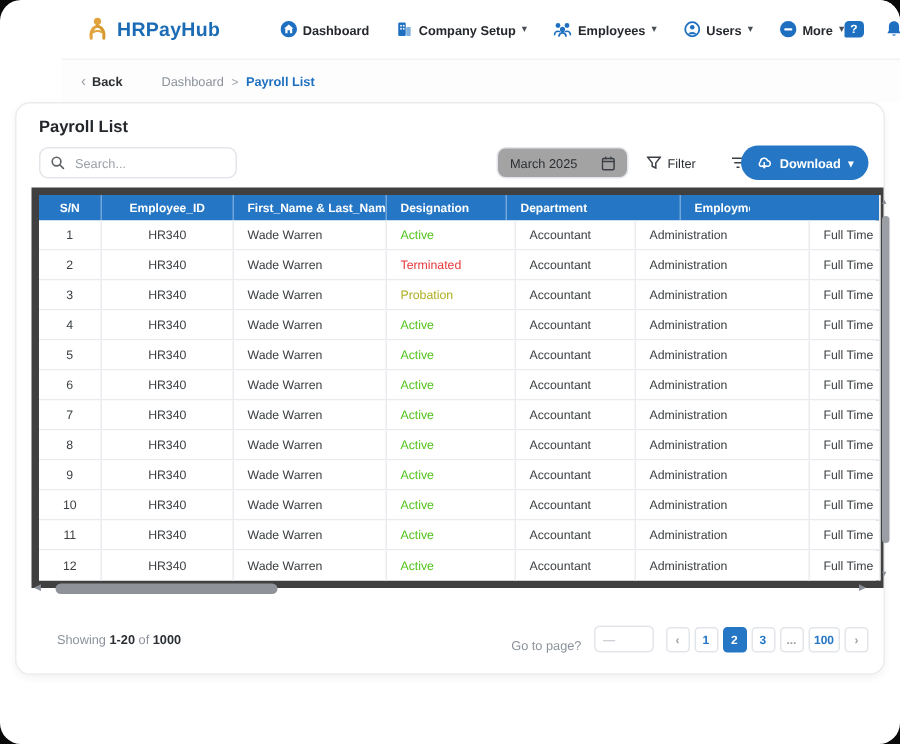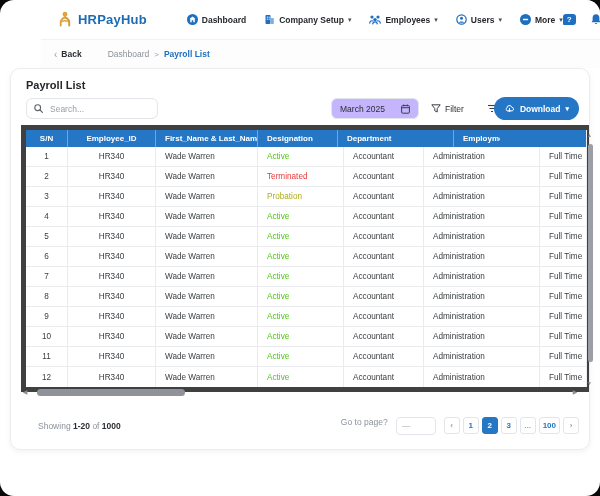--- a/index.html
+++ b/index.html
@@ -34,21 +34,21 @@
   
   .card{position:absolute;left:10px;right:10px;top:68px;height:382px;background:#fff;
     border:1px solid #ececee;border-radius:10px;box-shadow:0 2px 6px rgba(0,0,0,.05);}
   .card-title{position:absolute;left:15px;top:10px;font-size:11px;font-weight:bold;color:#23262a;}
   
   .searchbox{position:absolute;left:15px;top:29px;width:132px;height:21px;border:1px solid #e2e5e9;border-radius:6px;
     display:flex;align-items:center;gap:5px;padding:0 7px;background:#fff;}
   .searchbox input{border:none;outline:none;font-size:8.5px;width:100%;color:#3b3f45;font-family:inherit;background:transparent;}
   .searchbox input::placeholder{color:#9aa0a6;}
   .datebox{position:absolute;left:320px;top:29px;width:88px;height:21px;border:1px solid #e2e5e9;border-radius:6px;
-    display:flex;align-items:center;justify-content:space-between;padding:0 8px;font-size:8.5px;color:#2b2f33;cursor:pointer;background:#c4b5fd;}
+    display:flex;align-items:center;justify-content:space-between;padding:0 8px;font-size:8.5px;color:#2b2f33;cursor:pointer;background:#a3a3a3;}
   .tool-link{position:absolute;top:29px;height:21px;display:flex;align-items:center;gap:4px;font-size:8.5px;color:#2b2f33;cursor:pointer;}
   .tool-filter{left:420px;}
   .tool-sort{left:476px;}
   .download-btn{position:absolute;right:10px;top:28px;height:23px;padding:0 10px;border-radius:12px;background:#2577c5;
     color:#fff;display:flex;align-items:center;gap:5px;font-size:8.5px;font-weight:bold;cursor:pointer;border:none;}
   .dl-caret{font-size:7px;color:#fff;}
   
   .tablewrap{position:absolute;left:10px;top:56px;width:568px;border:5px solid #404040;display:flex;}
   .tcols{width:560px;}
   .trow{display:flex;height:20px;border-bottom:1px solid #e9ebee;background:#fff;}
@@ -72,21 +72,21 @@
   .vs-thumb{position:absolute;left:1px;top:14px;width:5px;height:218px;background:#9b9fa5;border-radius:3px;cursor:pointer;}
   
   .hscroll{position:absolute;left:10px;right:10px;top:319px;height:9px;display:flex;align-items:center;}
   .hs-arrow{font-size:6px;color:#8a8f98;line-height:9px;cursor:pointer;width:8px;text-align:center;}
   .hs-track{flex:1;height:7px;position:relative;}
   .hs-thumb{position:absolute;left:8px;top:0;width:148px;height:7px;background:#8f9399;border-radius:4px;cursor:pointer;}
   
   .cardfooter{position:absolute;left:27px;right:10px;bottom:14px;display:flex;align-items:center;justify-content:space-between;}
   .showing{font-size:8.5px;color:#8b929b;}
   .showing b{color:#2b2f33;}
-  .footer-right{display:flex;align-items:flex-start;gap:8px;}
+  .footer-right{display:flex;align-items:flex-end;gap:8px;}
   .goto-label{font-size:8.5px;color:#8b929b;}
   .goto-input{width:40px;height:18px;border:1px solid #e2e5e9;border-radius:4px;font-size:8.5px;padding:0 5px;color:#3b3f45;outline:none;font-family:inherit;}
   .goto-input::placeholder{color:#b6bbc2;}
   .pagination{display:flex;align-items:center;gap:3px;}
   .pbtn{min-width:16px;height:17px;padding:0 3px;border:1px solid #e2e5e9;border-radius:3px;background:#fff;
     color:#2577c5;font-size:8px;font-weight:bold;display:flex;align-items:center;justify-content:center;cursor:pointer;}
   .pbtn.active{background:#2577c5;color:#fff;border-color:#2577c5;}
   .pbtn.arrow{color:#9aa0a6;}
   .pbtn.ellipsis{color:#9aa0a6;border-color:#e2e5e9;}
   svg{flex:none;}

